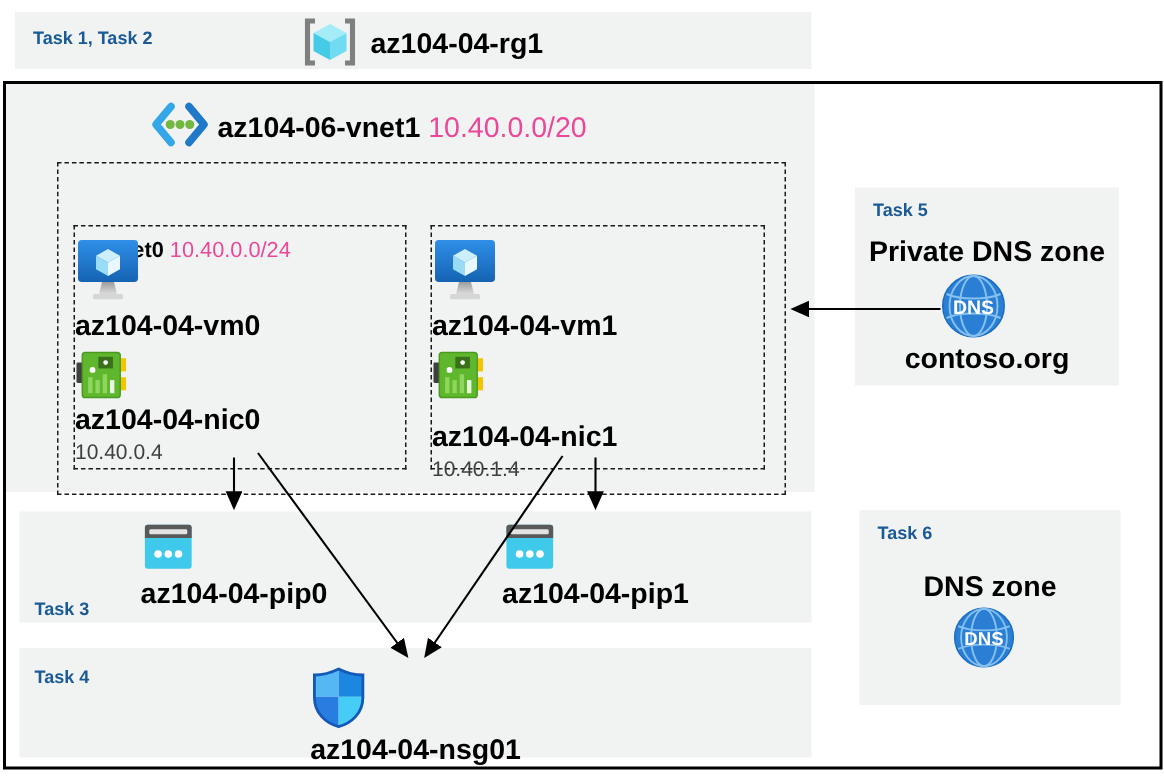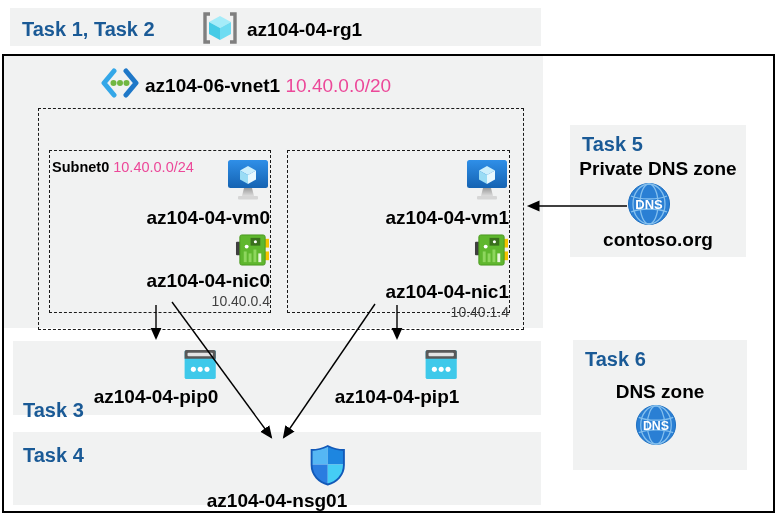--- a/index.html
+++ b/index.html
@@ -2,29 +2,29 @@
 <html><head>
 <meta charset="utf-8">
 <style>
   html,body{margin:0;padding:0;background:#fff;}
   #canvas{
     position:relative;width:776px;height:517px;background:#ffffff;overflow:hidden;
     font-family:"Liberation Sans","DejaVu Sans",sans-serif;color:#000;
   }
   .abs{position:absolute;}
   .band{background:#f1f2f2;}
-  .task-label{font-size:20px;font-weight:bold;color:#1a5a96;}
+  .task-label{font-size:12px;font-weight:bold;color:#1a5a96;}
   .res-label{font-size:19px;font-weight:bold;color:#000;}
   .dim{font-weight:normal;color:#ec4899;}
   .sub-label{font-size:14.5px;font-weight:bold;color:#000;white-space:nowrap;margin-top:37px;}
   .ip-label{font-size:14px;font-weight:normal;color:#3f3f3f;}
   .center-text{text-align:center;width:100%;left:0;}
   .dashed{border:1px dashed #1a1a1a;}
   .outer-rect{border:2px solid #000;box-sizing:border-box;}
-  .col{display:flex;flex-direction:column;align-items:flex-end;}
+  .col{display:flex;flex-direction:column;align-items:flex-start;}
   .xcenter{transform:translateX(-50%);}
   svg{display:block;}
 </style>
 </head>
 <body>
 
 <div id="canvas">
 
   <div class="abs band" style="left:10px;top:8px;width:531px;height:38px;">
     <span class="abs task-label" style="left:12px;top:10px;">Task 1, Task 2</span>

